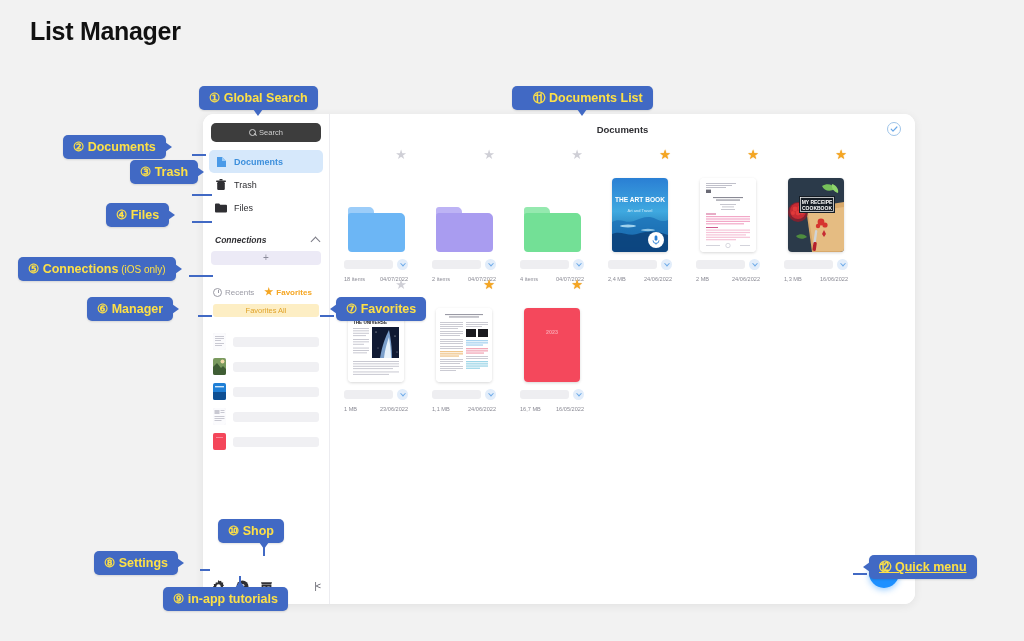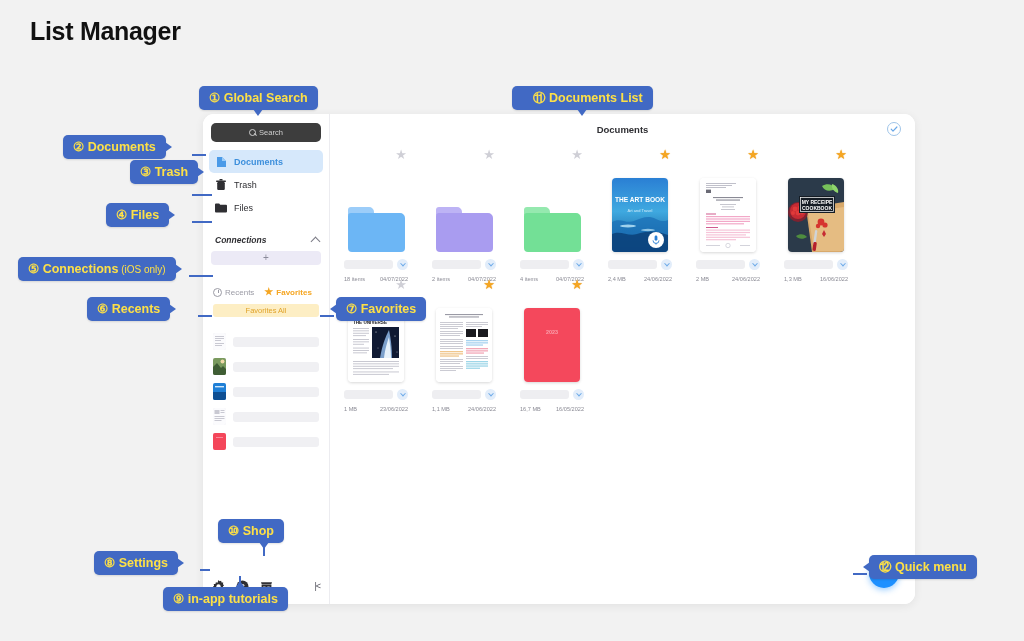--- a/index.html
+++ b/index.html
@@ -720,21 +720,21 @@
 </div>
 <div class="connector" style="left:192px; top:221px; width:20px;"></div>
 
 <div class="callout" style="left:18px; top:257px;">
   <span>⑤ Connections</span><span class="sub"> (iOS only)</span>
   <span class="tail right"></span>
 </div>
 <div class="connector" style="left:189px; top:275px; width:24px;"></div>
 
 <div class="callout" style="left:87px; top:297px;">
-  <span>⑥ Recents</span>
+  <span>⑥ Manager</span>
   <span class="tail right"></span>
 </div>
 <div class="connector" style="left:198px; top:315px; width:14px;"></div>
 
 <div class="callout" style="left:336px; top:297px;">
   <span>⑦ Favorites</span>
   <span class="tail left"></span>
 </div>
 <div class="connector" style="left:320px; top:315px; width:14px;"></div>
 
@@ -754,17 +754,17 @@
   <span>⑩ Shop</span>
   <span class="tail down" style="left:46px;"></span>
 </div>
 <div class="connector v" style="left:263px; top:544px; height:12px;"></div>
 
 <div class="callout" style="left:512px; top:86px;padding-left:21px;">
   <span>⑪ Documents List</span>
   <span class="tail down"></span>
 </div>
 
-<div class="callout" style="left:869px; top:555px;">
+<div class="callout" style="left:869px; top:555px;text-decoration:underline;">
   <span>⑫ Quick menu</span>
   <span class="tail left"></span>
 </div>
 <div class="connector" style="left:853px; top:573px; width:14px;"></div>
 
 </body></html>

